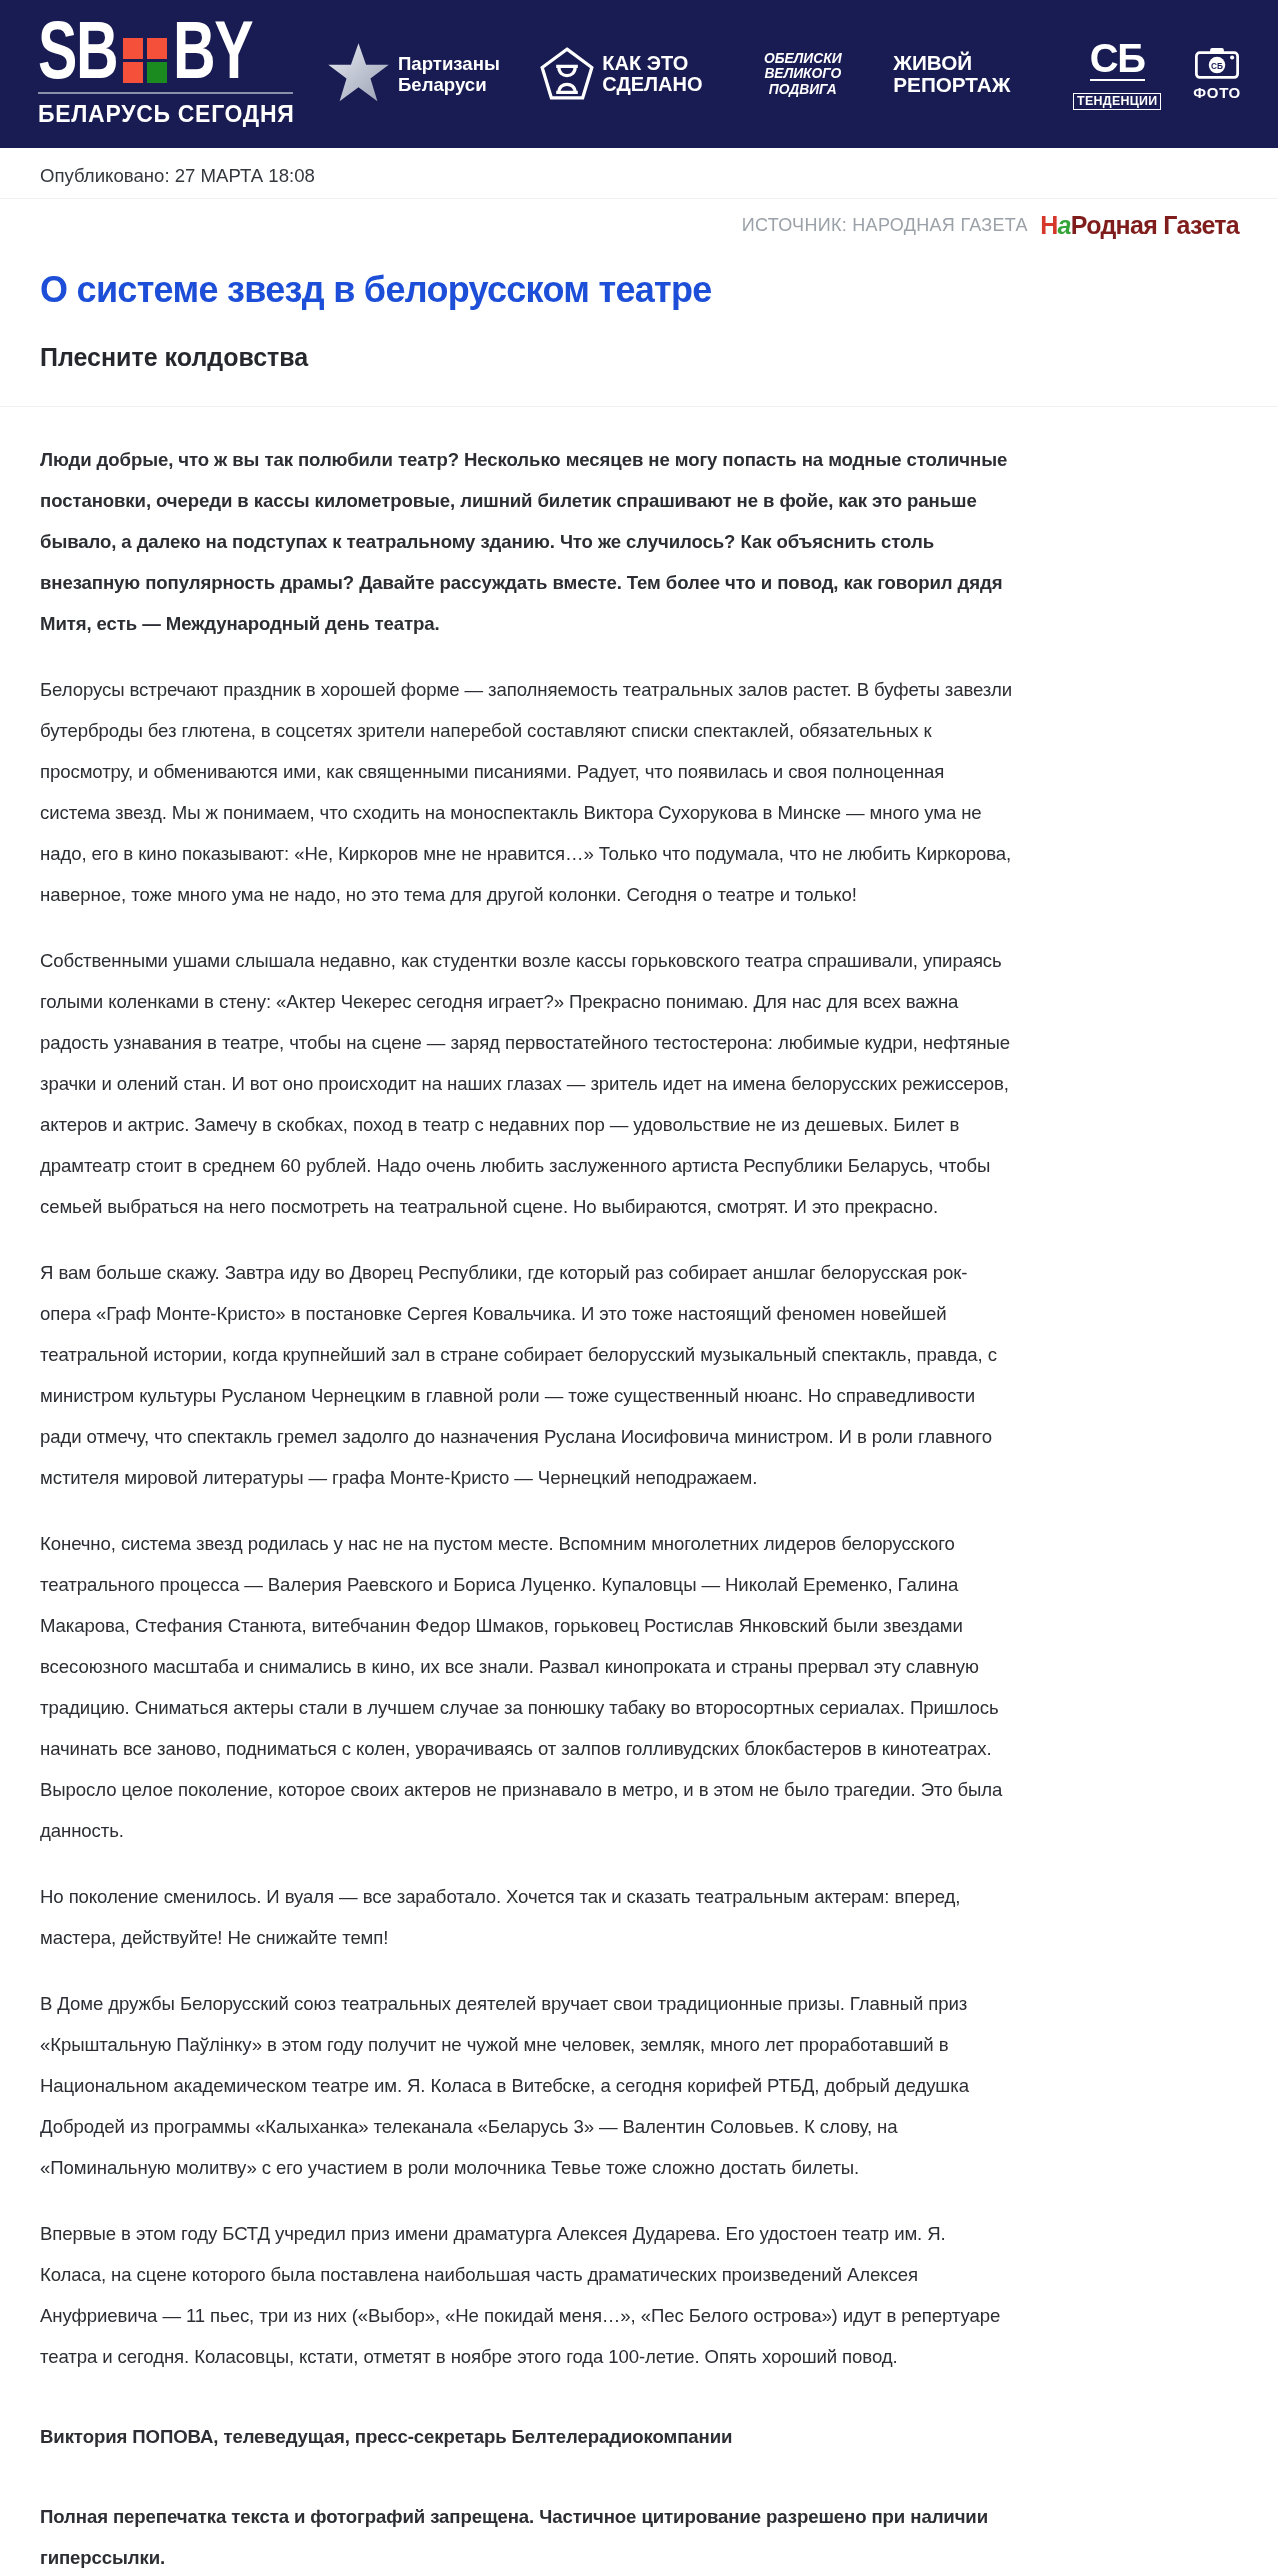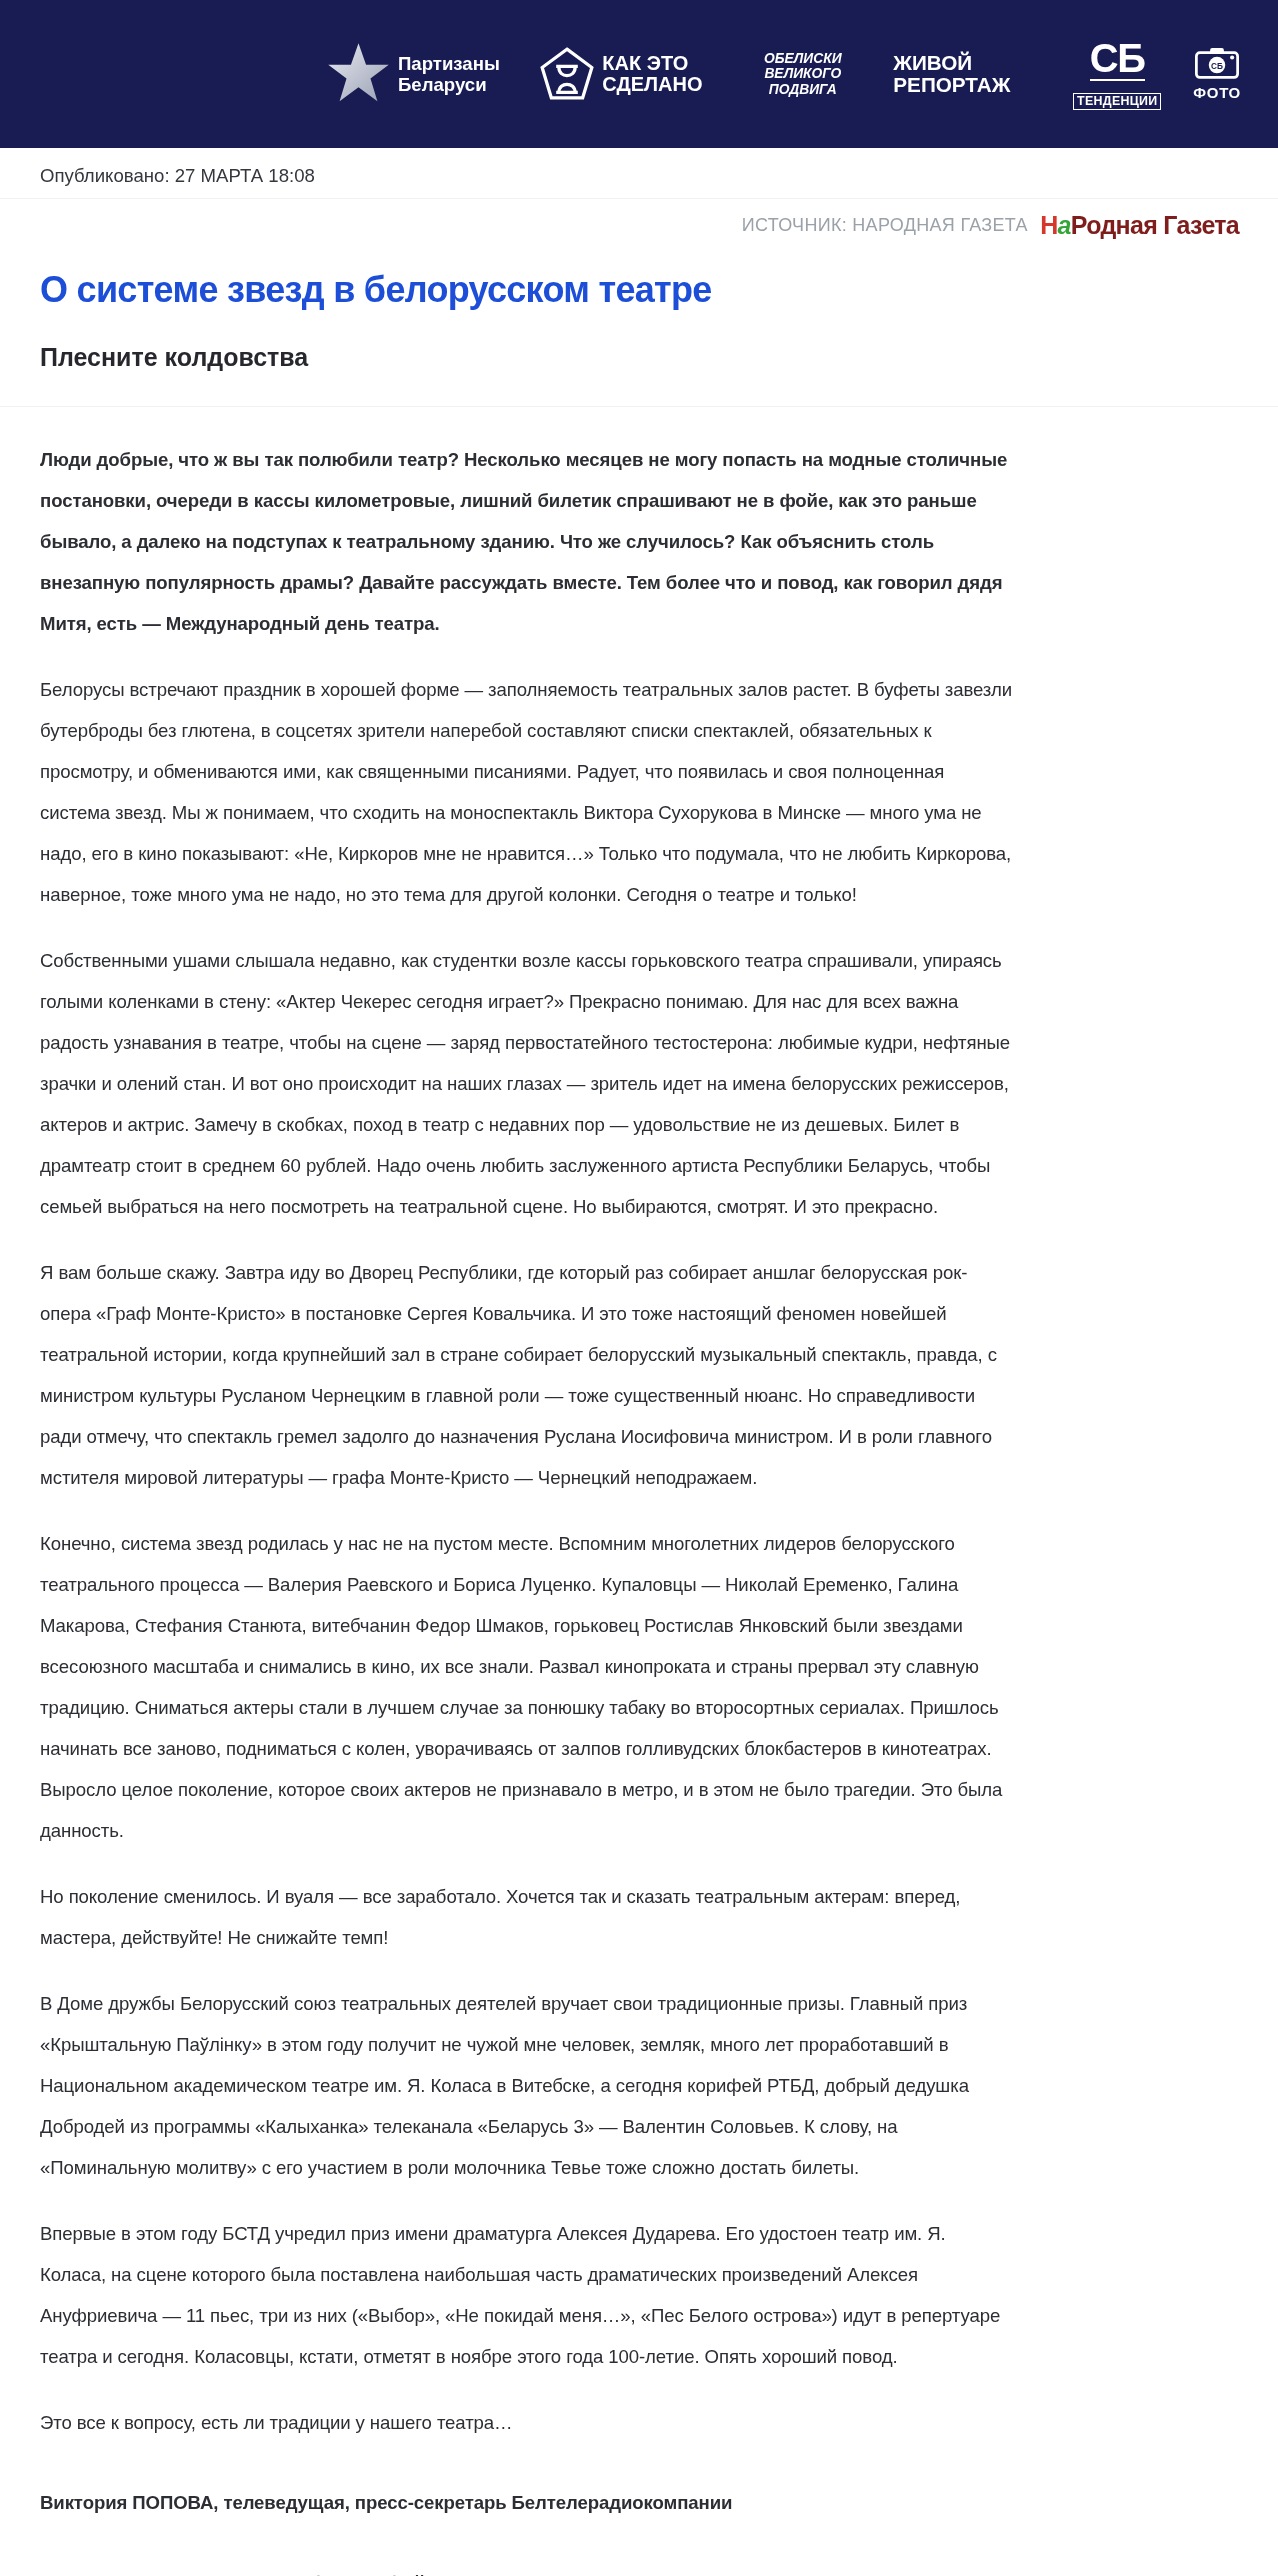--- a/index.html
+++ b/index.html
@@ -57,20 +57,34 @@
     color:#2c2e34; margin-bottom:25px;
   }
   .article p.lead { font-weight:700; }
   .article p.p-author { font-weight:700; margin-top:39px; margin-bottom:0; }
   .article p.p-copyright { font-weight:700; margin-top:39px; margin-bottom:0; }
 </style>
 </head>
 <body>
 
 <header class="header">
+  <div class="logo">
+    <div class="logo-row">
+      <span class="logo-text">SB</span>
+      <span class="logo-squares">
+          <span></span>
+          <span></span>
+          <span></span>
+          <span></span>
+        </span>
+      <span class="logo-text">BY</span>
+    </div>
+    <div class="logo-rule"></div>
+    <div class="logo-sub">БЕЛАРУСЬ СЕГОДНЯ</div>
+  </div>
 
   <nav class="nav">
     <div class="nav-item">
       <svg width="63" height="63" viewBox="0 0 100 100">
         <defs>
             <linearGradient id="stg" x1="0" y1="0" x2="1" y2="1">
           <stop offset="0" stop-color="#e8ebf2"></stop>
               <stop offset="1" stop-color="#9aa0b4"></stop>
         </linearGradient>
           </defs>
@@ -127,17 +141,16 @@
 
 <div class="article">
   <p class="lead">Люди добрые, что ж вы так полюбили театр? Несколько месяцев не могу попасть на модные столичные постановки, очереди в кассы километровые, лишний билетик спрашивают не в фойе, как это раньше бывало, а далеко на подступах к театральному зданию. Что же случилось? Как объяснить столь внезапную популярность драмы? Давайте рассуждать вместе. Тем более что и повод, как говорил дядя Митя, есть — Международный день театра.</p>
   <p>Белорусы встречают праздник в хорошей форме — заполняемость театральных залов растет. В буфеты завезли бутерброды без глютена, в соцсетях зрители наперебой составляют списки спектаклей, обязательных к просмотру, и обмениваются ими, как священными писаниями. Радует, что появилась и своя полноценная система звезд. Мы ж понимаем, что сходить на моноспектакль Виктора Сухорукова в Минске — много ума не надо, его в кино показывают: «Не, Киркоров мне не нравится…» Только что подумала, что не любить Киркорова, наверное, тоже много ума не надо, но это тема для другой колонки. Сегодня о театре и только!</p>
   <p>Собственными ушами слышала недавно, как студентки возле кассы горьковского театра спрашивали, упираясь голыми коленками в стену: «Актер Чекерес сегодня играет?» Прекрасно понимаю. Для нас для всех важна радость узнавания в театре, чтобы на сцене — заряд первостатейного тестостерона: любимые кудри, нефтяные зрачки и олений стан. И вот оно происходит на наших глазах — зритель идет на имена белорусских режиссеров, актеров и актрис. Замечу в скобках, поход в театр с недавних пор — удовольствие не из дешевых. Билет в драмтеатр стоит в среднем 60 рублей. Надо очень любить заслуженного артиста Республики Беларусь, чтобы семьей выбраться на него посмотреть на театральной сцене. Но выбираются, смотрят. И это прекрасно.</p>
   <p>Я вам больше скажу. Завтра иду во Дворец Республики, где который раз собирает аншлаг белорусская рок-опера «Граф Монте-Кристо» в постановке Сергея Ковальчика. И это тоже настоящий феномен новейшей театральной истории, когда крупнейший зал в стране собирает белорусский музыкальный спектакль, правда, с министром культуры Русланом Чернецким в главной роли — тоже существенный нюанс. Но справедливости ради отмечу, что спектакль гремел задолго до назначения Руслана Иосифовича министром. И в роли главного мстителя мировой литературы — графа Монте-Кристо — Чернецкий неподражаем.</p>
   <p>Конечно, система звезд родилась у нас не на пустом месте. Вспомним многолетних лидеров белорусского театрального процесса — Валерия Раевского и Бориса Луценко. Купаловцы — Николай Еременко, Галина Макарова, Стефания Станюта, витебчанин Федор Шмаков, горьковец Ростислав Янковский были звездами всесоюзного масштаба и снимались в кино, их все знали. Развал кинопроката и страны прервал эту славную традицию. Сниматься актеры стали в лучшем случае за понюшку табаку во второсортных сериалах. Пришлось начинать все заново, подниматься с колен, уворачиваясь от залпов голливудских блокбастеров в кинотеатрах. Выросло целое поколение, которое своих актеров не признавало в метро, и в этом не было трагедии. Это была данность.</p>
   <p>Но поколение сменилось. И вуаля — все заработало. Хочется так и сказать театральным актерам: вперед, мастера, действуйте! Не снижайте темп!</p>
   <p>В Доме дружбы Белорусский союз театральных деятелей вручает свои традиционные призы. Главный приз «Крыштальную Паўлінку» в этом году получит не чужой мне человек, земляк, много лет проработавший в Национальном академическом театре им. Я. Коласа в Витебске, а сегодня корифей РТБД, добрый дедушка Добродей из программы «Калыханка» телеканала «Беларусь 3» — Валентин Соловьев. К слову, на «Поминальную молитву» с его участием в роли молочника Тевье тоже сложно достать билеты.</p>
   <p>Впервые в этом году БСТД учредил приз имени драматурга Алексея Дударева. Его удостоен театр им. Я. Коласа, на сцене которого была поставлена наибольшая часть драматических произведений Алексея Ануфриевича — 11 пьес, три из них («Выбор», «Не покидай меня…», «Пес Белого острова») идут в репертуаре театра и сегодня. Коласовцы, кстати, отметят в ноябре этого года 100-летие. Опять хороший повод.</p>
-  <p>Это все к вопросу, есть ли традиции у нашего театра…</p>
   <p class="p-author">Виктория ПОПОВА, телеведущая, пресс-секретарь Белтелерадиокомпании</p>
   <p class="p-copyright">Полная перепечатка текста и фотографий запрещена. Частичное цитирование разрешено при наличии гиперссылки.</p>
 </div>
 
 
 </body></html>

